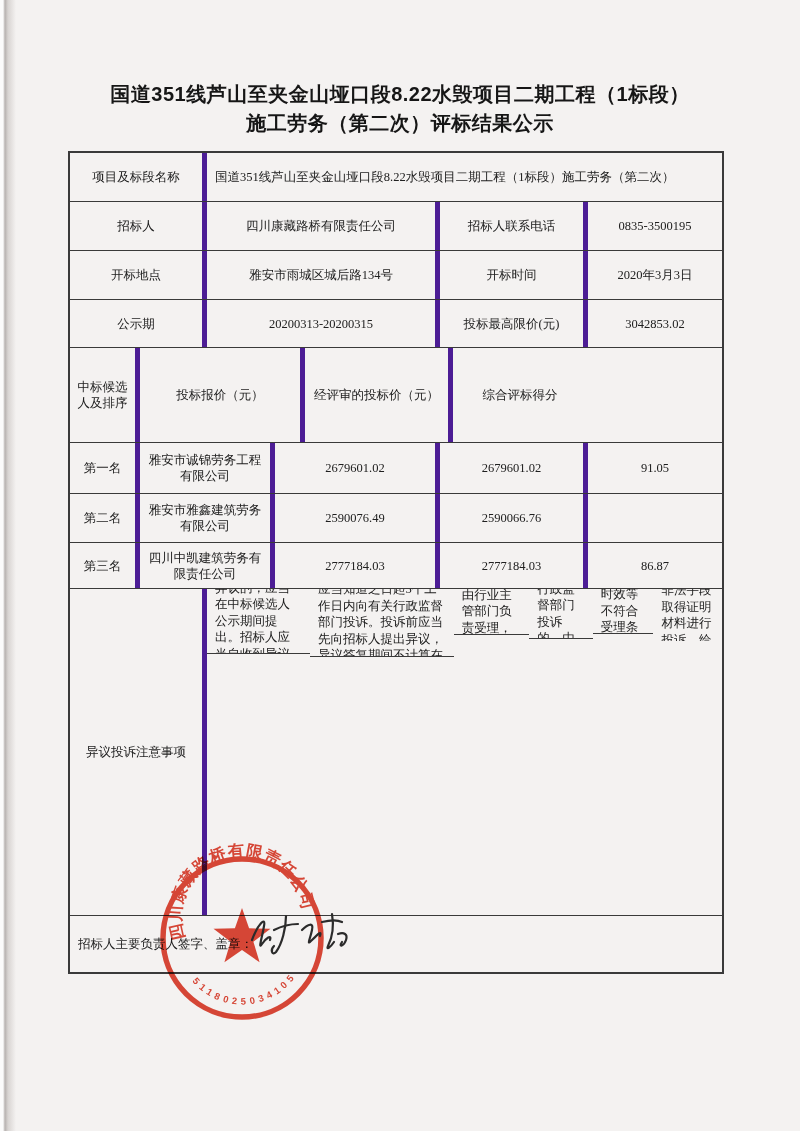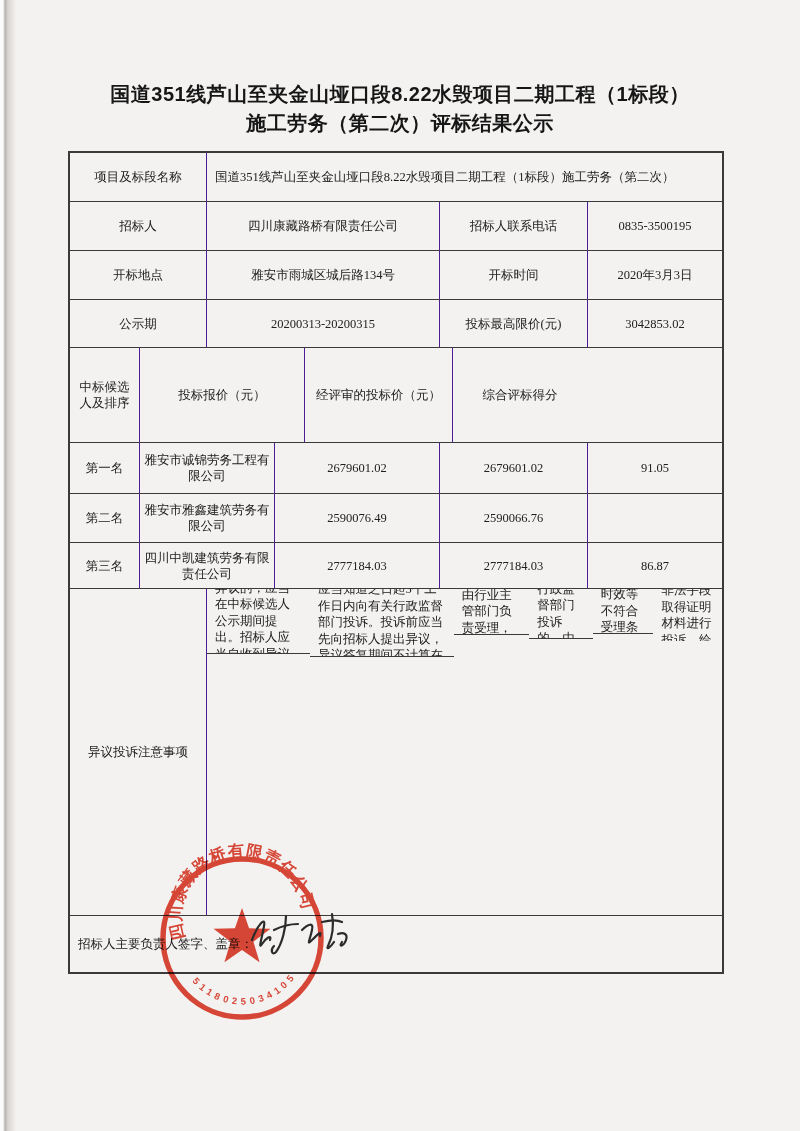--- a/index.html
+++ b/index.html
@@ -25,21 +25,21 @@
   }
   .tbl{
     position:absolute;left:68px;top:151px;width:656px;
     border:2px solid #3a3a3a;
     box-sizing:border-box;
     background:transparent;
   }
   .r{display:flex;border-bottom:1px solid #3a3a3a;}
   .r:last-child{border-bottom:none;}
   .c{
-    border-right:1px solid #4c1d95;
+    border-right:5px solid #4c1d95;
     box-sizing:border-box;
     display:flex;align-items:center;justify-content:center;
     text-align:center;
     font-size:12.5px;line-height:16px;color:#202020;
     padding:2px 4px;
     overflow:hidden;
   }
   .c.last{border-right:none;}
   
   .w-lab{width:137px;flex:none;}

